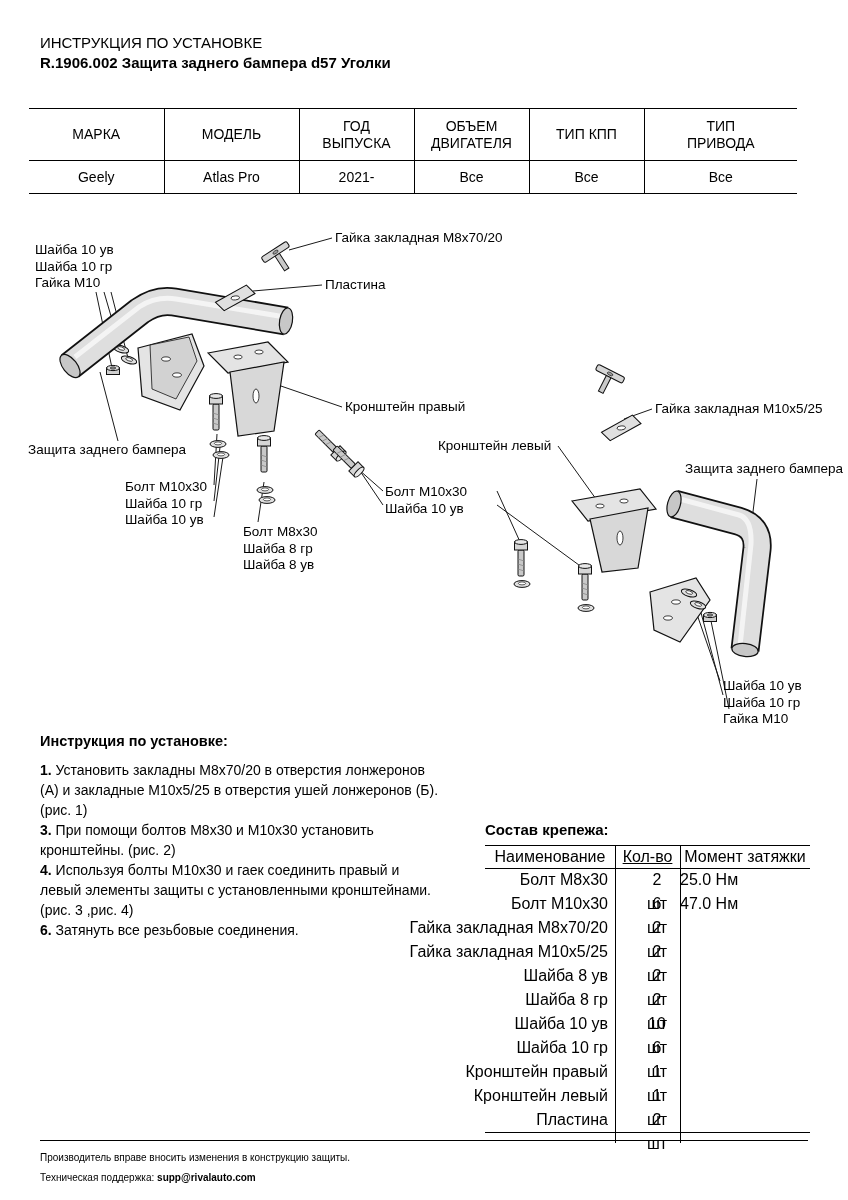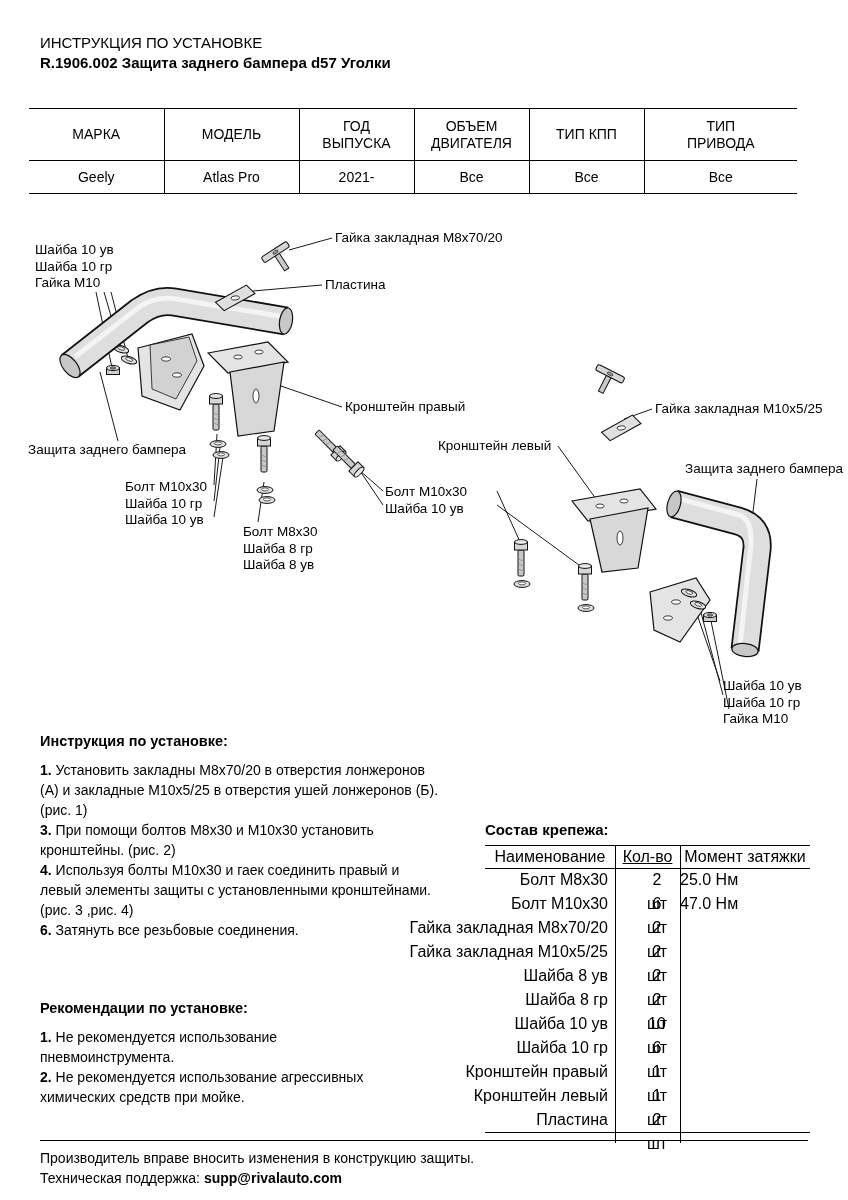--- a/index.html
+++ b/index.html
@@ -44,21 +44,21 @@
   .c2h { left:168px; width:65px;text-decoration:underline;  }
   .c3h { left:233px; width:130px; }
   .hw-body { position:absolute; top:23px; left:0; width:100%; }
   .hw-row { position:relative; height:24px; line-height:24px; }
   .hw-row .c1 { position:absolute; left:-40px; width:208px; padding-right:7px; text-align:right; white-space:nowrap; }
   .hw-row .c2 { position:absolute; left:156px; width:65px; text-align:center;padding-left:43px; }
   .hw-row .c3 { position:absolute; left:233px; width:130px; text-align:left; }
 
   
   .footer-rule { position:absolute; left:40px; top:1140px; width:768px; height:0; border-top:1px solid #000; }
-  .footer { position:absolute; left:40px; top:1148px; font-size:14px; line-height:20px; }
+  .footer { position:absolute; left:40px; top:1148px; font-size:10px; line-height:20px; }
   .footer b { font-weight:bold;text-align:center; }
 </style>
 </head>
 <body>
 
 <div class="page">
 
   <div class="doc-header">
     <div>ИНСТРУКЦИЯ ПО УСТАНОВКЕ</div>
     <div class="subtitle">R.1906.002 Защита заднего бампера d57 Уголки</div>
@@ -328,27 +328,20 @@
           <span class="c3"></span>
         </div>
       <div class="hw-row">
           <span class="c1">Пластина</span>
           <span class="c2">2 шт</span>
           <span class="c3"></span>
         </div>
     </div>
   </div>
 
-  <section class="recommendations">
-    <h2>Рекомендации по установке:</h2>
-    <p class="rec-item"><b>1.</b> <span>Не рекомендуется использование
-пневмоинструмента.</span></p>
-    <p class="rec-item"><b>2.</b> <span>Не рекомендуется использование агрессивных
-химических средств при мойке.</span></p>
-  </section>
 
   <div class="footer-rule"></div>
   <div class="footer">
     <div>Производитель вправе вносить изменения в конструкцию защиты.</div>
     <div>
       <span>Техническая поддержка:</span>
       <b>supp@rivalauto.com</b>
     </div>
   </div>
 

